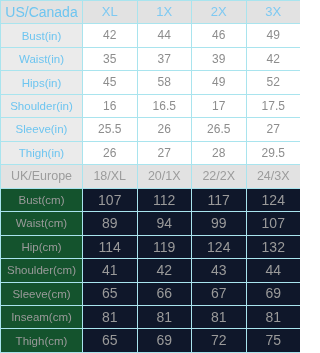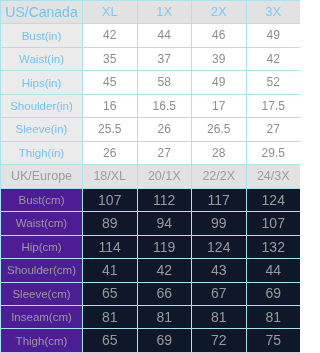--- a/index.html
+++ b/index.html
@@ -56,21 +56,21 @@
   td.row-label {
     background: #ebebeb;
     font-size: 11.5px;
     text-align: center;
   }
   tbody.imperial td.row-label {
     color: #6ec5f0;
     margin-left: 29px;
   }
   tbody.metric td.row-label {
-    background: #4c1d95;
+    background: #14532d;
     color: #9a9a9a;
   }
 
   
   tbody.imperial td.data-cell {
     background: #ffffff;
     color: #8d8d8d;
     font-size: 12px;
   }
   tbody.metric td.data-cell {

